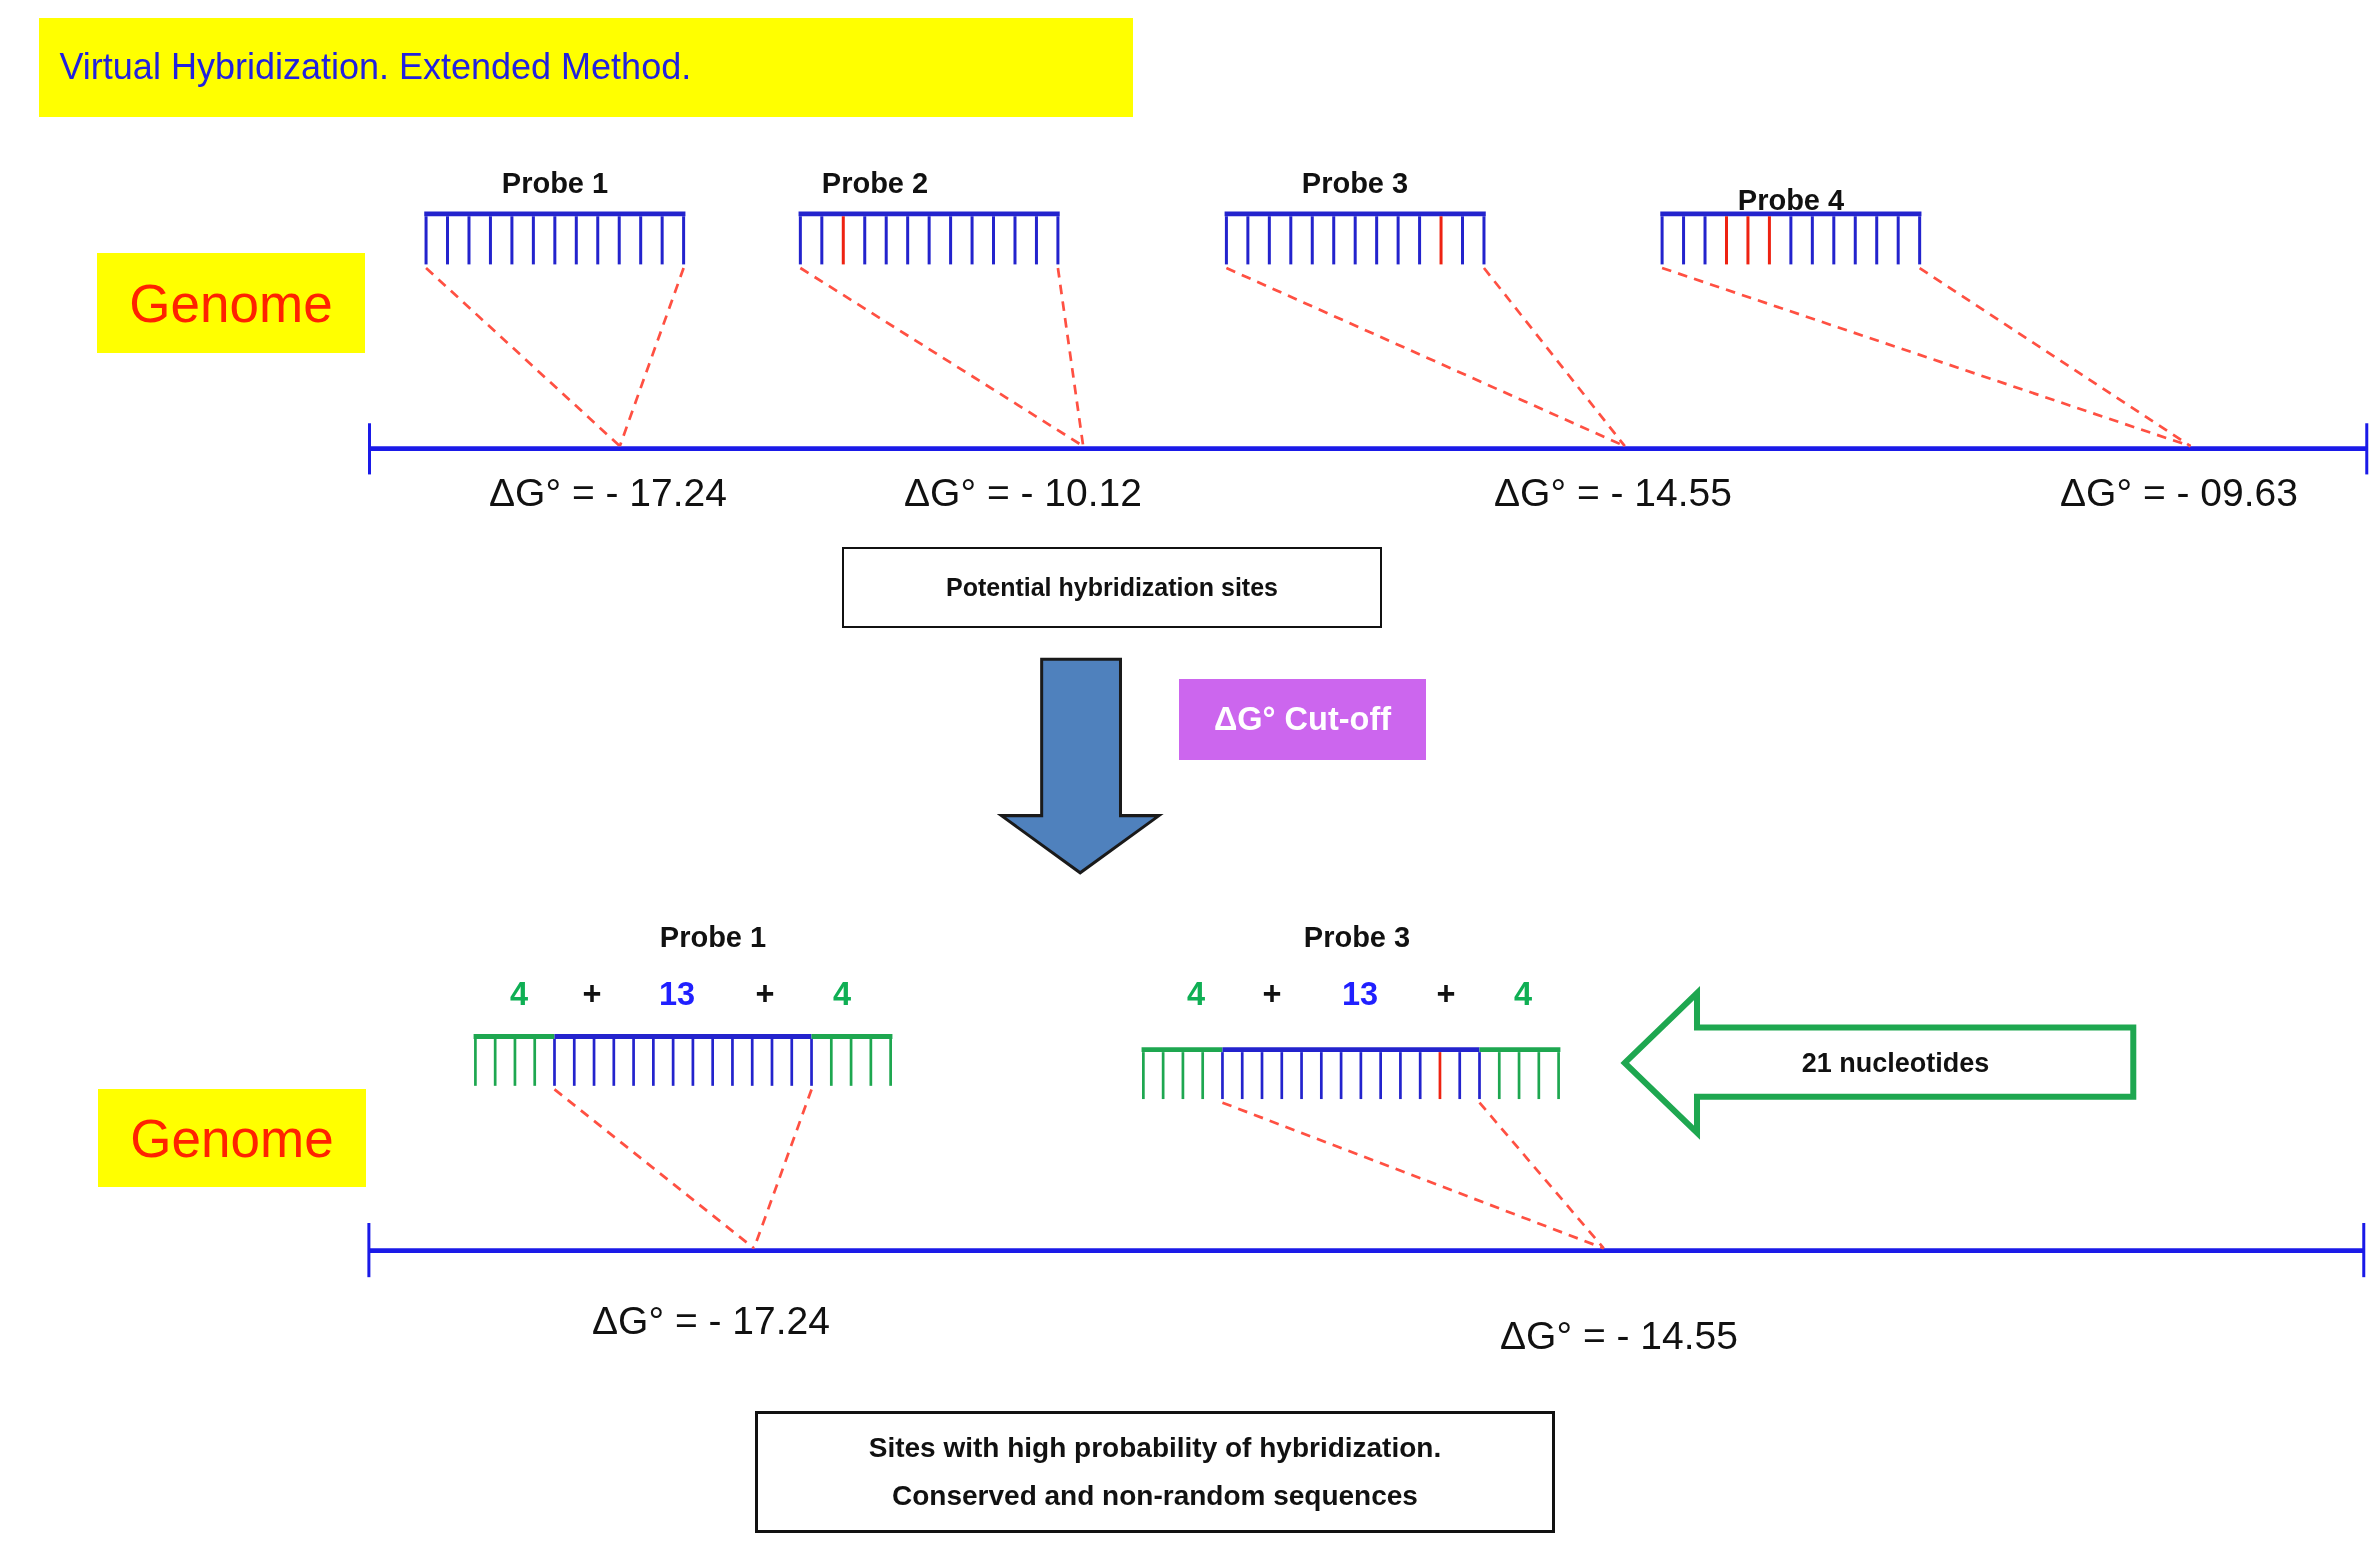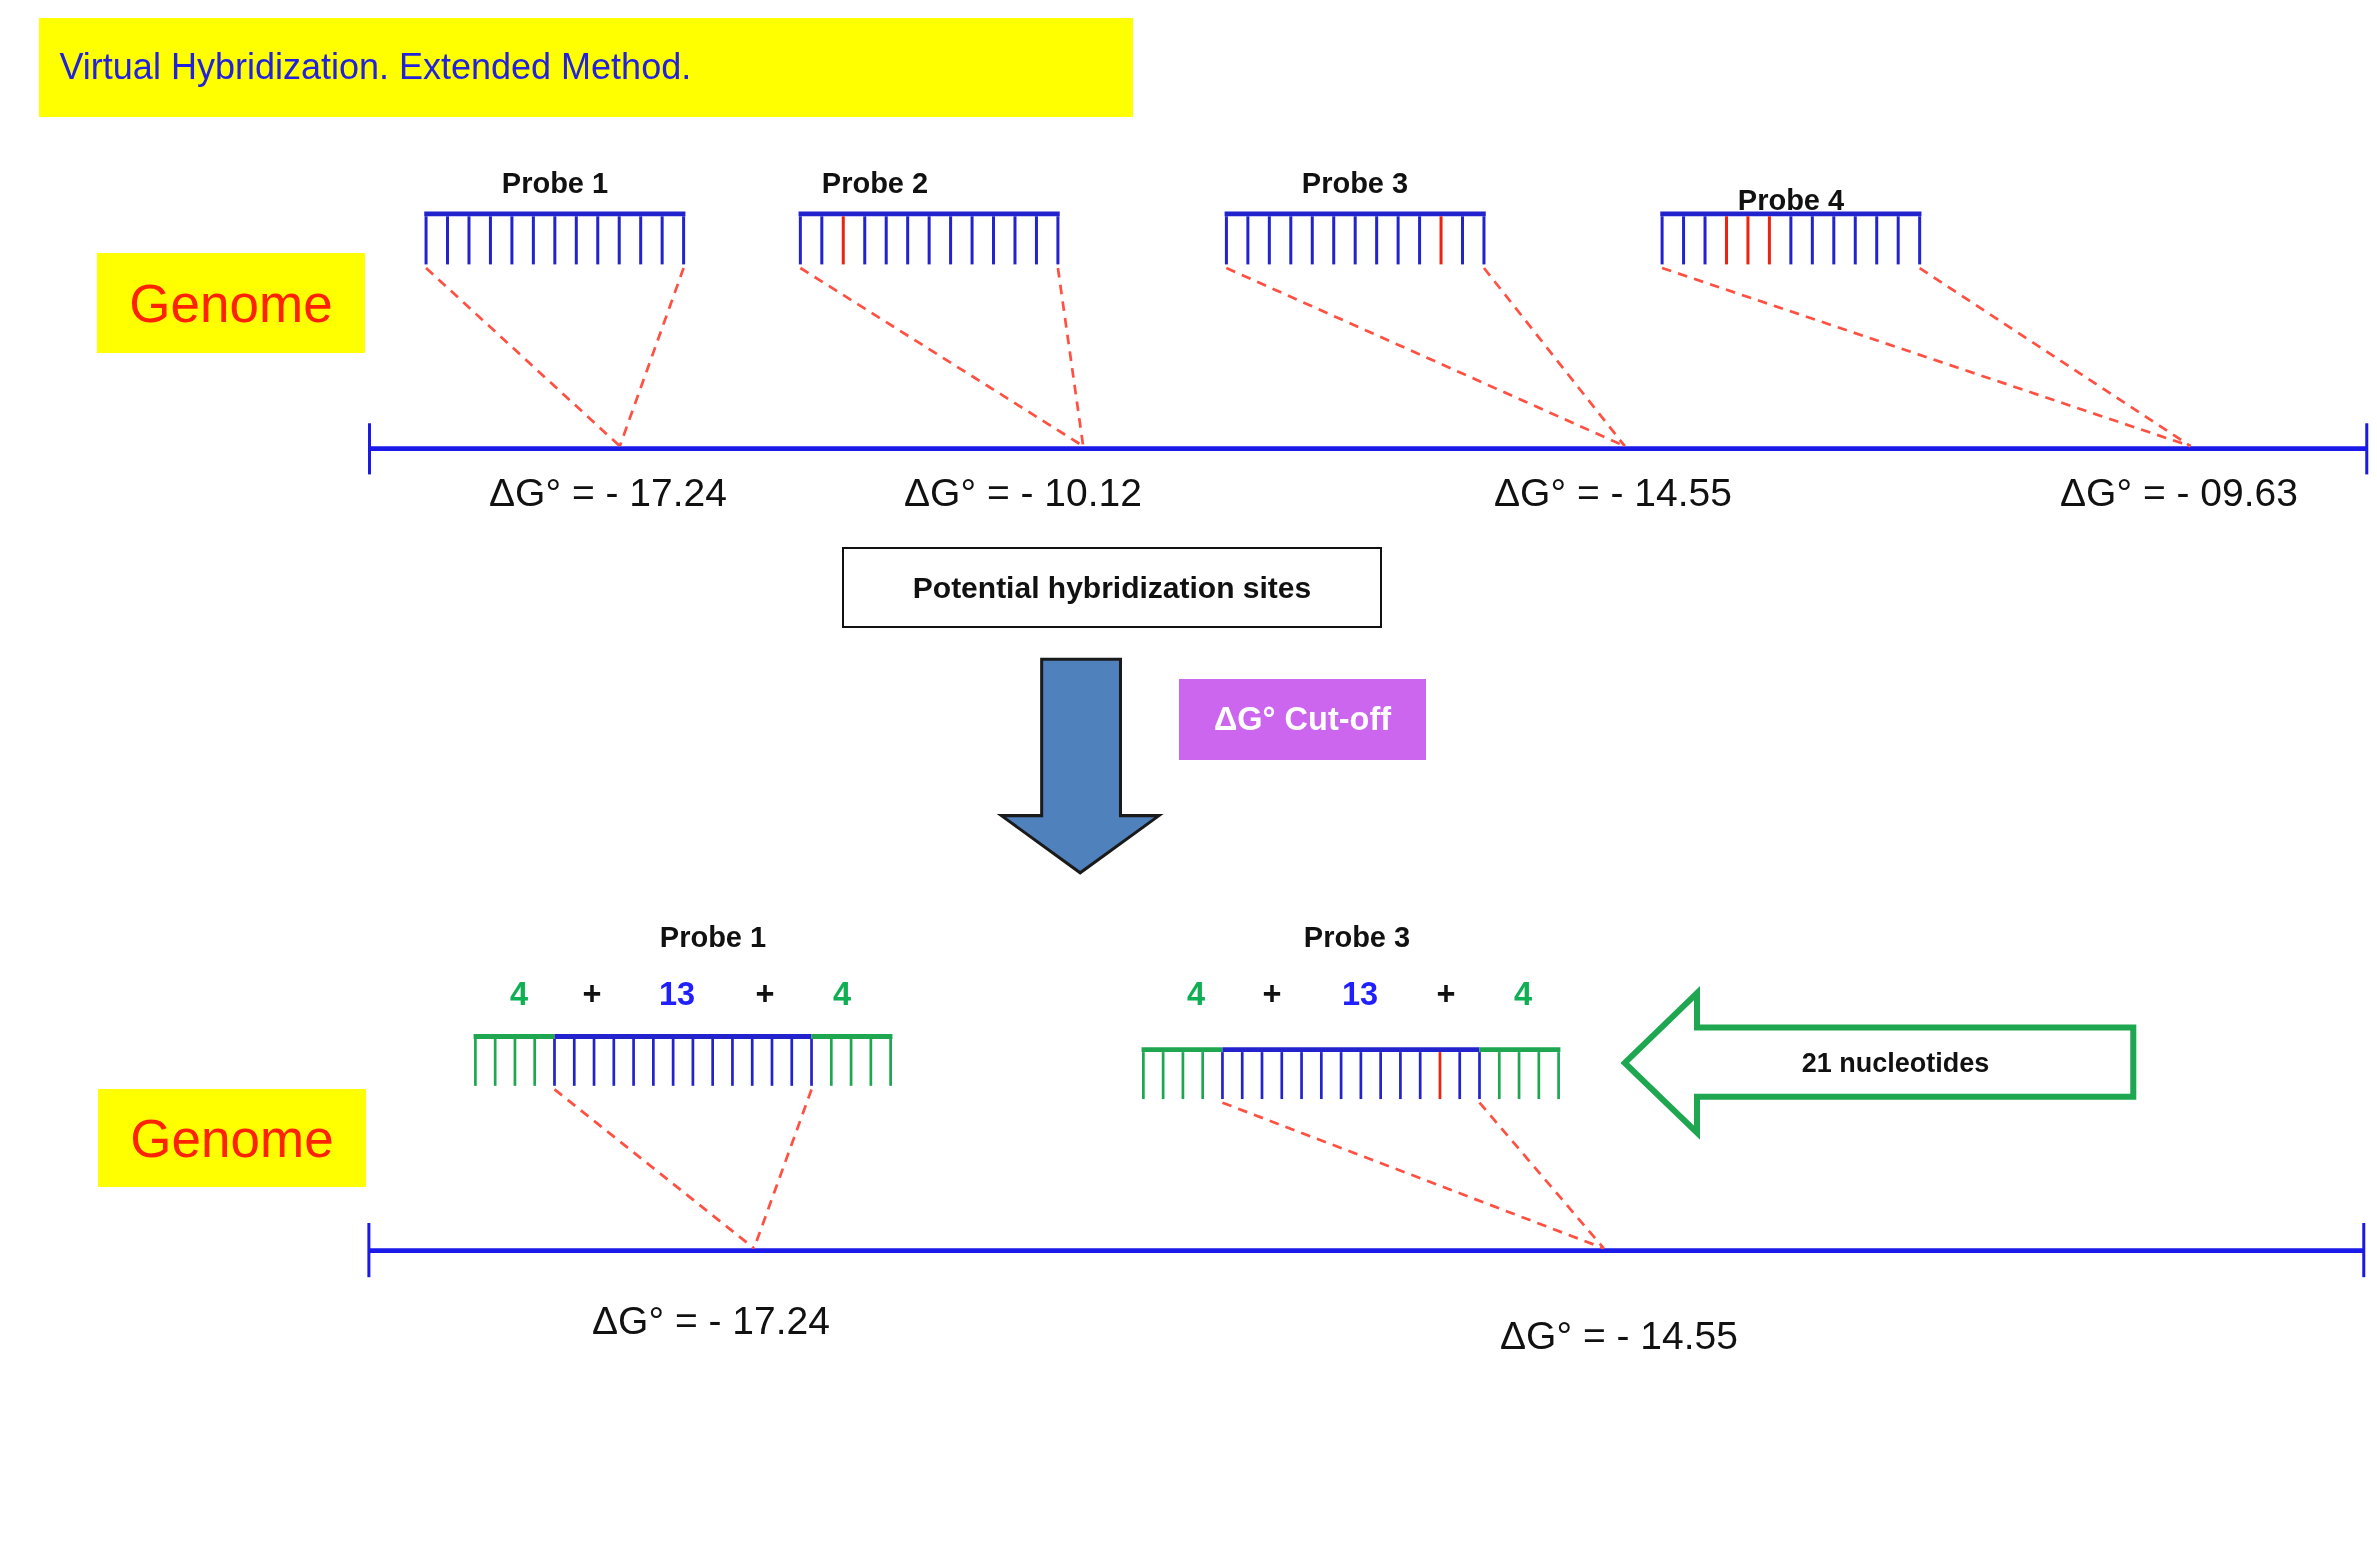--- a/index.html
+++ b/index.html
@@ -13,21 +13,21 @@
   .genome-top{left:74px;top:253px;width:268px;height:100px;}
   .genome-bottom{left:75px;top:1089px;width:268px;height:98px;}
   .probe-label{position:absolute;transform:translateX(-50%);font-weight:bold;
                font-size:29px;color:#111;white-space:nowrap;}
   .dg-label{position:absolute;transform:translateX(-50%);font-size:39px;color:#111;
             white-space:nowrap;}
   .sum-part{position:absolute;transform:translateX(-50%);font-size:32.5px;font-weight:bold;
             white-space:nowrap;}
   .caption-box{position:absolute;border:2.4px solid #111;background:#fff;color:#111;
                display:flex;align-items:center;justify-content:center;font-weight:bold;}
-  .potential-box{left:842px;top:547px;width:536px;height:77px;font-size:30px;justify-content:center;}
+  .potential-box{left:842px;top:547px;width:536px;height:77px;font-size:25px;justify-content:center;}
   .cutoff-box{position:absolute;left:1179px;top:679px;width:247px;height:81px;
               background:#CC66EE;color:#FFFFFF;font-weight:bold;font-size:32.5px;
               display:flex;align-items:center;justify-content:center;}
   .arrow-label{position:absolute;left:1727px;top:1033px;width:337px;height:60px;
                display:flex;align-items:center;justify-content:center;
                font-size:27px;font-weight:bold;color:#111;}
   .sites-box{left:755px;top:1411px;width:794px;height:116px;flex-direction:column;
              font-size:28px;line-height:48px;border-width:3px;}
 </style>
 </head>
@@ -181,20 +181,24 @@
   </div>
 
   <div class="cutoff-box">
     <span>ΔG° Cut-off</span>
   </div>
 
   <div class="arrow-label">
     <span>21 nucleotides</span>
   </div>
 
+  <div class="caption-box sites-box">
+    <span>Sites with high probability of hybridization.</span>
+    <span>Conserved and non-random sequences</span>
+  </div>
 
   <div id="generated-labels">
       <div class="probe-label" style="left: 555px; top: 167px;">Probe 1</div>
       <div class="dg-label" style="left: 608px; top: 471px;">ΔG° = - 17.24</div>
       <div class="probe-label" style="left: 875px; top: 167px;">Probe 2</div>
       <div class="dg-label" style="left: 1023px; top: 471px;">ΔG° = - 10.12</div>
       <div class="probe-label" style="left: 1355px; top: 167px;">Probe 3</div>
       <div class="dg-label" style="left: 1613px; top: 471px;">ΔG° = - 14.55</div>
       <div class="probe-label" style="left: 1791px; top: 167px; margin-top: 17px;">Probe 4</div>
       <div class="dg-label" style="left: 2179px; top: 471px;">ΔG° = - 09.63</div>

